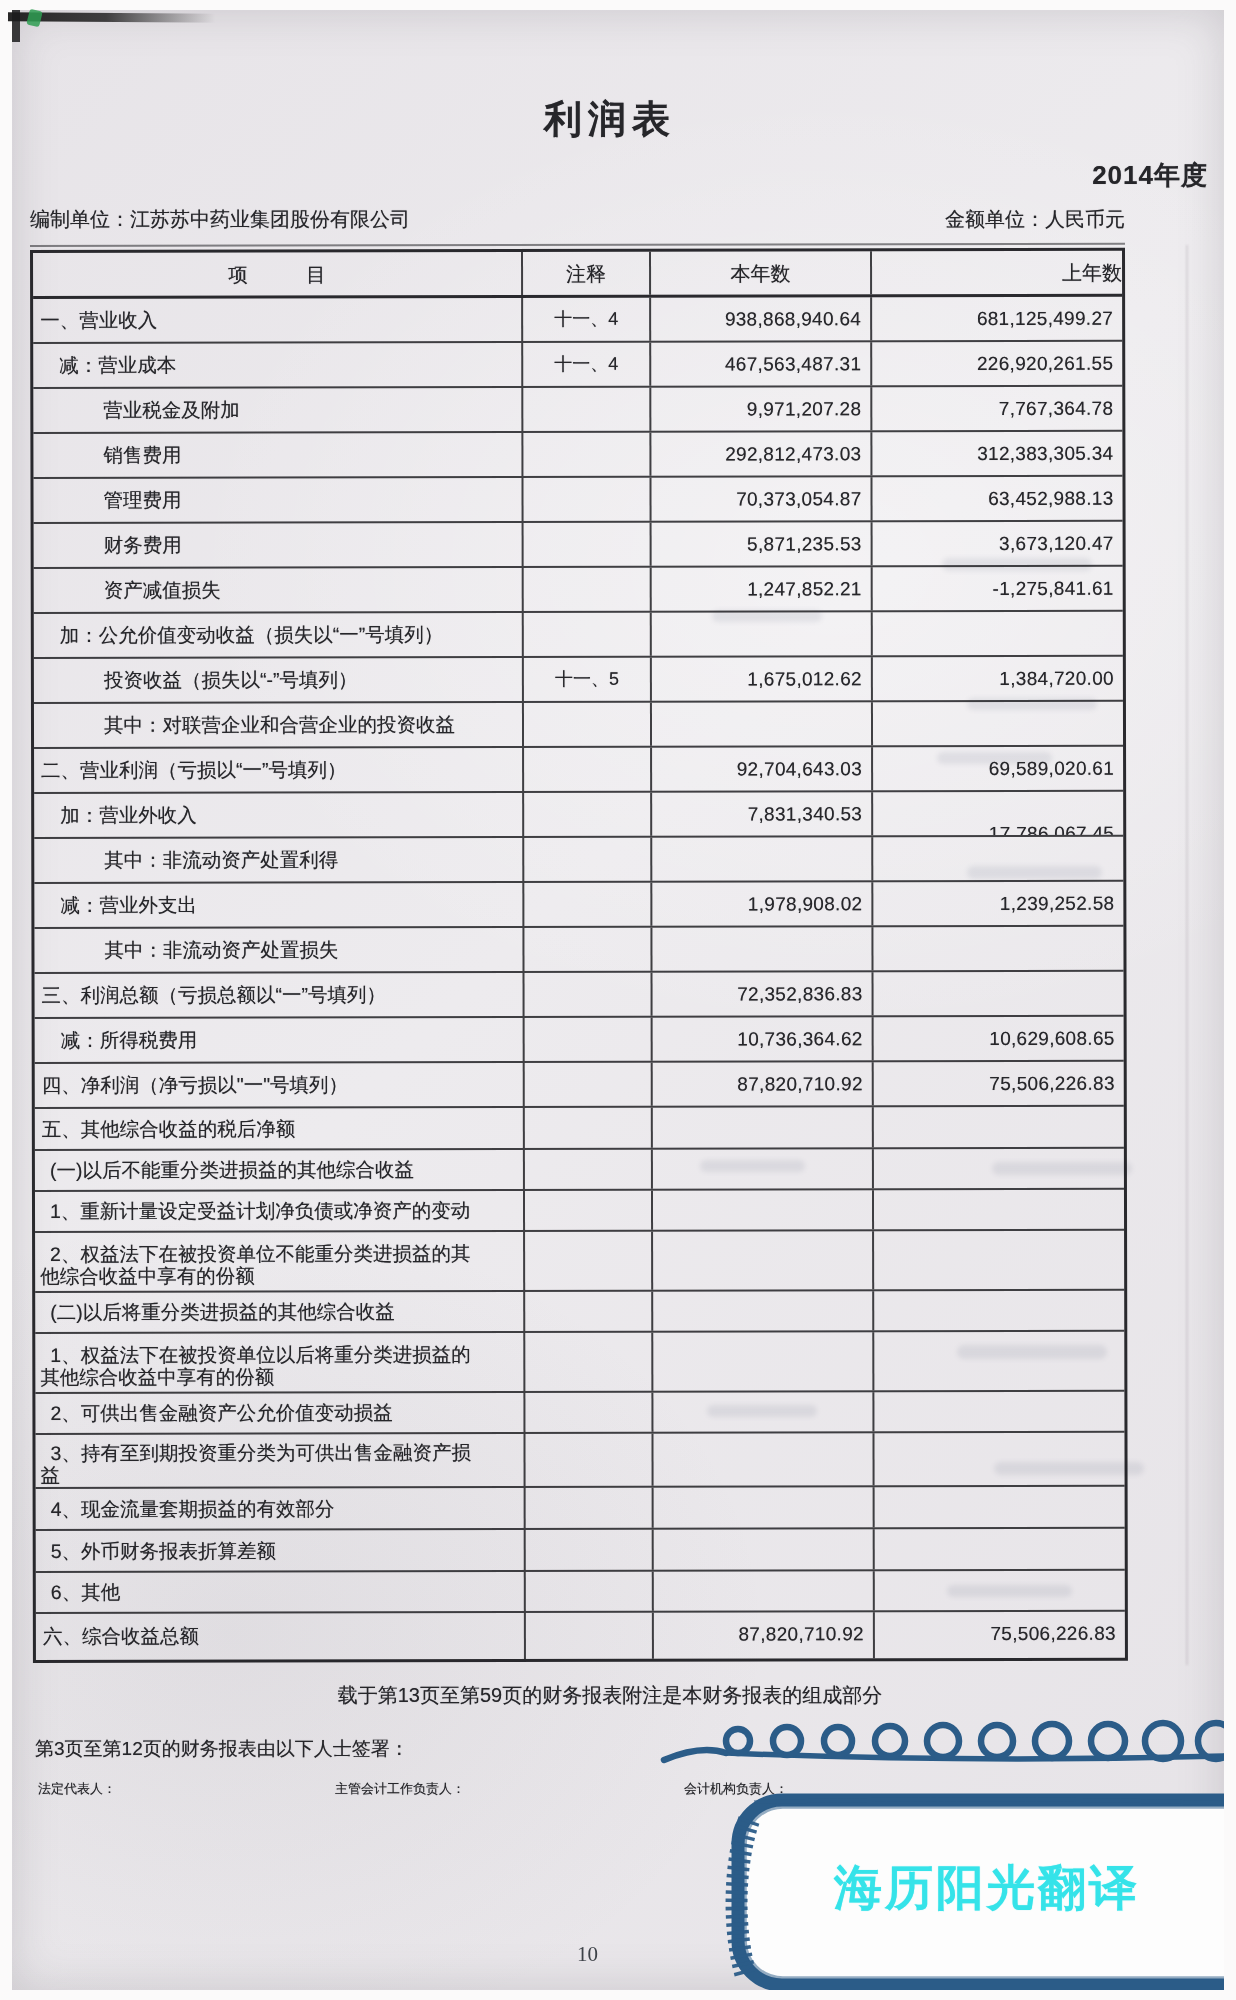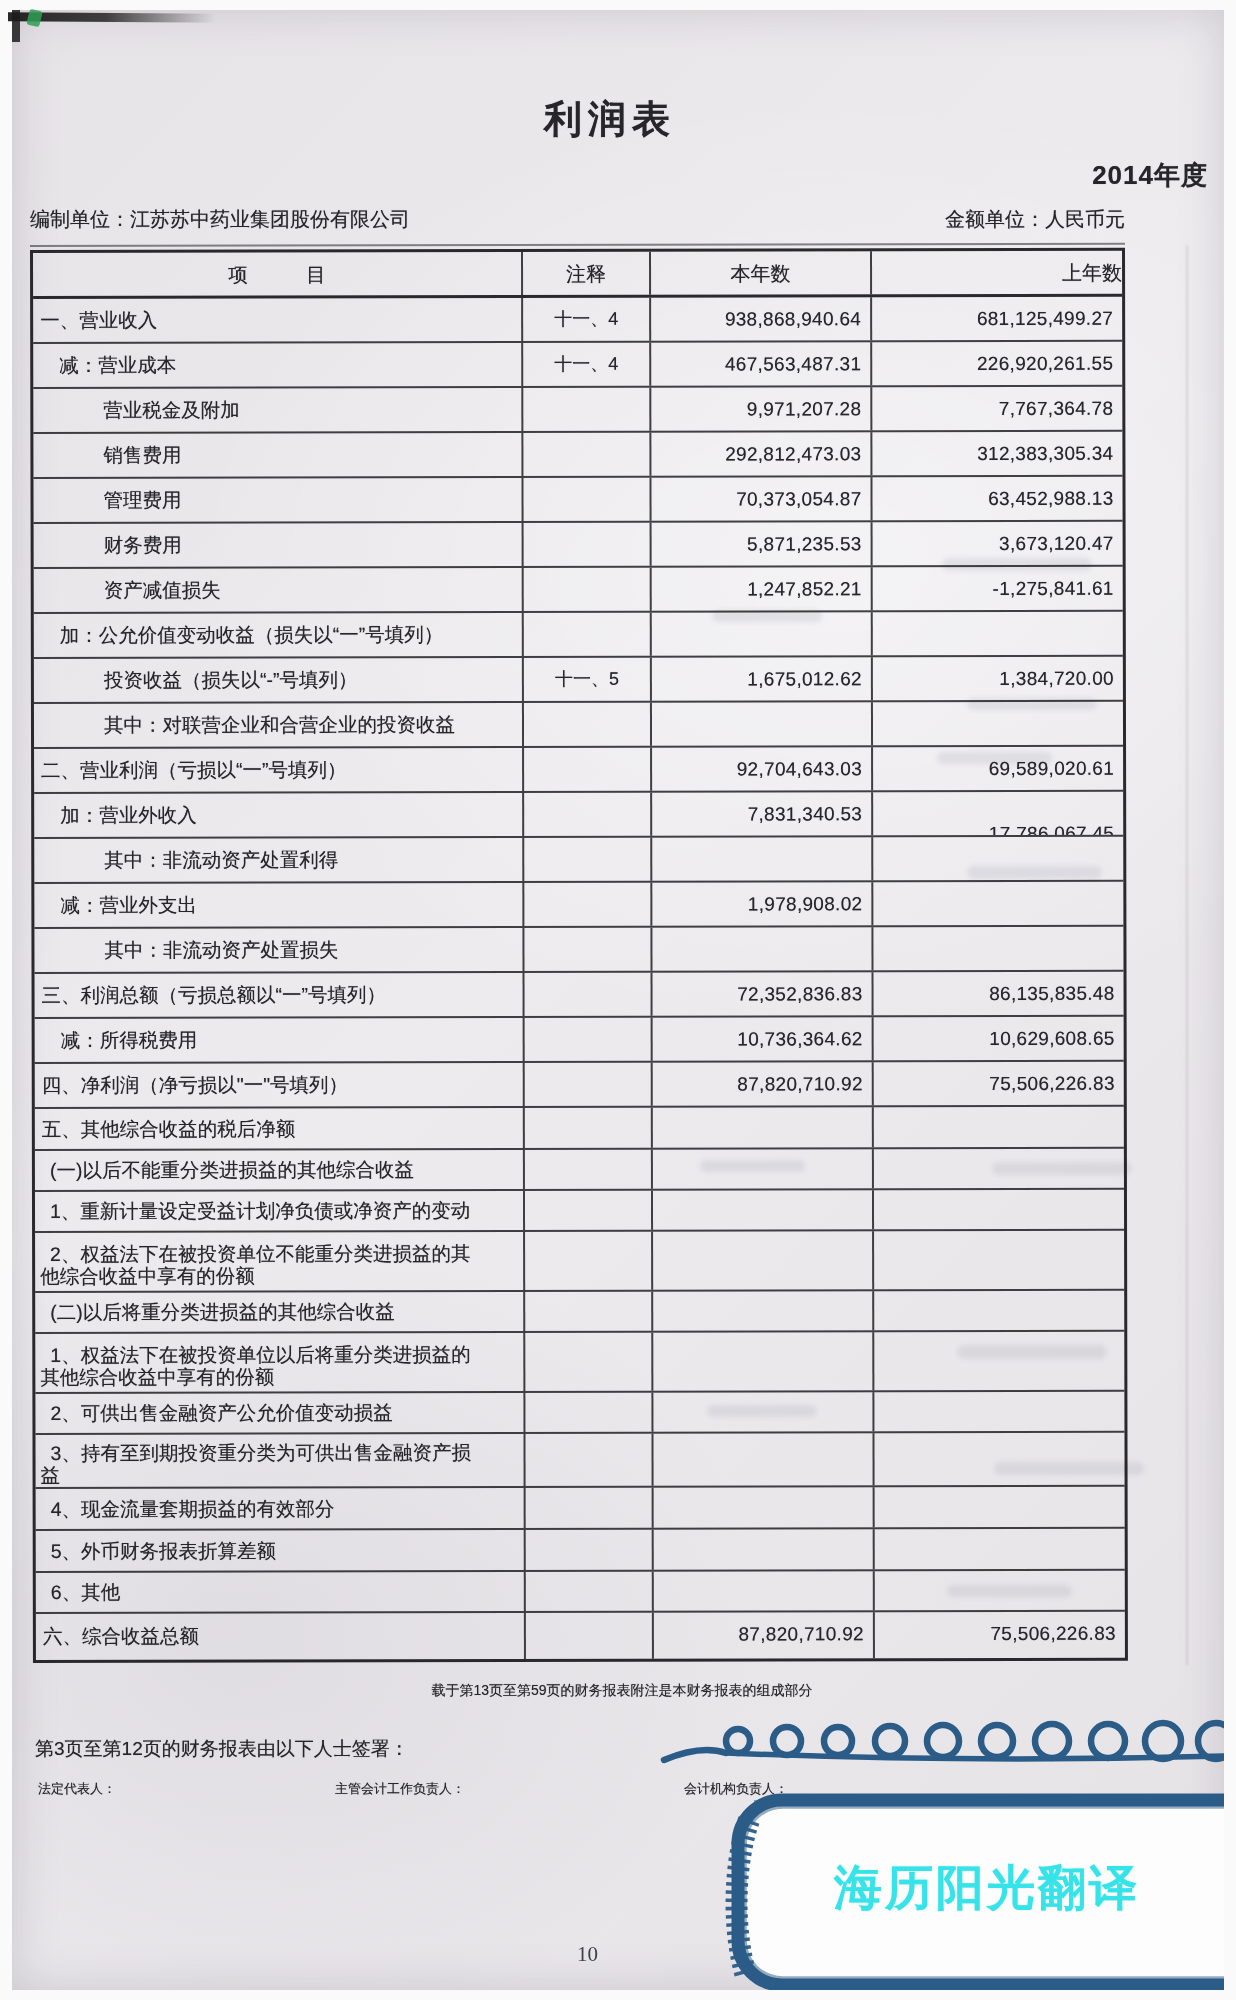--- a/index.html
+++ b/index.html
@@ -51,21 +51,21 @@
   .trow{border-bottom:2px solid rgba(25,25,28,.82);}
   #tbody .trow:last-child{border-bottom:none;}
   .c{border-right:2px solid rgba(25,25,28,.82);overflow:hidden;}
   .c.last{border-right:none;text-align:right;}
   .c.item{font-size:19.5px;white-space:nowrap;}
   .trow .c.note{font-size:18px;text-align:center;}
   .trow .c.num{font-size:19px;text-align:right;padding-right:9px;font-weight:500;letter-spacing:.3px;}
   .trow.wrap .c.item{white-space:pre-line;line-height:22px;}
 
   
-  .notes-line{position:absolute;top:1672px;left:12px;width:1196px;text-align:center;font-size:14px;}
+  .notes-line{position:absolute;top:1672px;left:0;width:1196px;text-align:center;font-size:20px;}
   .sign-intro{position:absolute;top:1726px;left:23px;font-size:19px;}
   .sig{position:absolute;top:1770px;font-size:13px;}
   .sig.s1{left:26px;} .sig.s2{left:323px;} .sig.s3{left:672px;}
   .pageno{position:absolute;left:546px;top:1932px;font-size:21px;color:#3d4248;
     font-family:"Liberation Serif","DejaVu Serif",serif;margin-left:19px;}
 
   
   .doodle{position:absolute;left:0;top:0;pointer-events:none;z-index:5;}
   .wm-text{position:absolute;left:740px;top:1846px;width:470px;text-align:center;z-index:6;
     font-size:48px;font-weight:700;letter-spacing:3px;color:#35e3e9;
@@ -184,32 +184,32 @@
         <div class="trow" style="height: 45px;">
           <div class="c item" style="padding-left: 70px; line-height: 43px;">其中：非流动资产处置利得</div>
           <div class="c note" style="line-height: 43px;"></div>
           <div class="c num" style="line-height: 43px;"></div>
           <div class="c num last" style="line-height: 43px;"></div>
         </div>
         <div class="trow" style="height: 45px;">
           <div class="c item" style="padding-left: 26px; line-height: 43px;">减：营业外支出</div>
           <div class="c note" style="line-height: 43px;"></div>
           <div class="c num" style="line-height: 43px;">1,978,908.02</div>
+          <div class="c num last" style="line-height: 43px;">1,239,252.58</div>
         </div>
         <div class="trow" style="height: 45px;">
           <div class="c item" style="padding-left: 70px; line-height: 43px;">其中：非流动资产处置损失</div>
           <div class="c note" style="line-height: 43px;"></div>
           <div class="c num" style="line-height: 43px;"></div>
           <div class="c num last" style="line-height: 43px;"></div>
         </div>
         <div class="trow" style="height: 45px;">
           <div class="c item" style="padding-left: 7px; line-height: 43px;">三、利润总额（亏损总额以“一”号填列）</div>
           <div class="c note" style="line-height: 43px;"></div>
           <div class="c num" style="line-height: 43px;">72,352,836.83</div>
-          <div class="c num last" style="line-height: 43px;">86,135,835.48</div>
         </div>
         <div class="trow" style="height: 45px;">
           <div class="c item" style="padding-left: 26px; line-height: 43px;">减：所得税费用</div>
           <div class="c note" style="line-height: 43px;"></div>
           <div class="c num" style="line-height: 43px;">10,736,364.62</div>
           <div class="c num last" style="line-height: 43px;">10,629,608.65</div>
         </div>
         <div class="trow" style="height: 45px;">
           <div class="c item" style="padding-left: 7px; line-height: 43px;">四、净利润（净亏损以"一"号填列）</div>
           <div class="c note" style="line-height: 43px;"></div>

